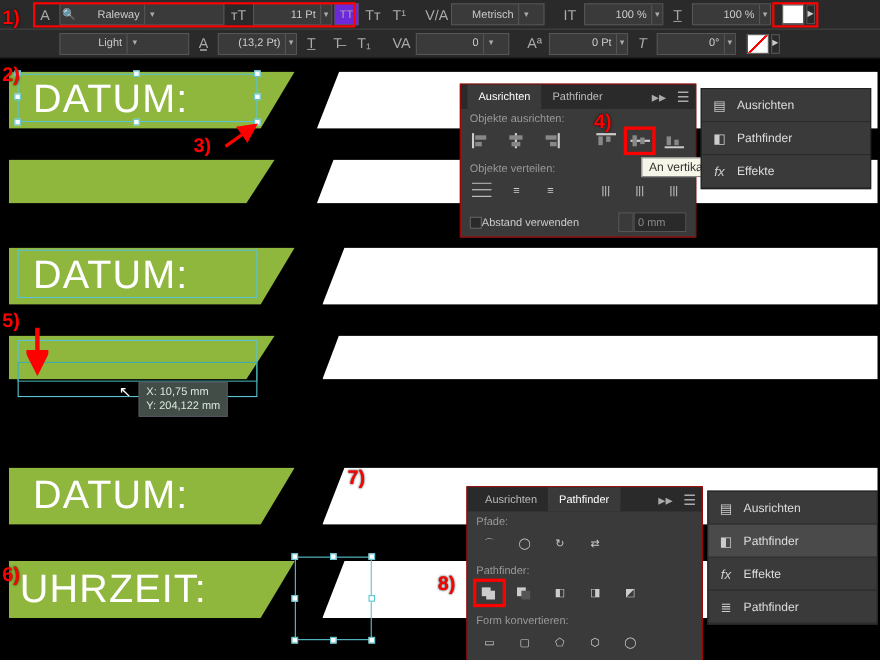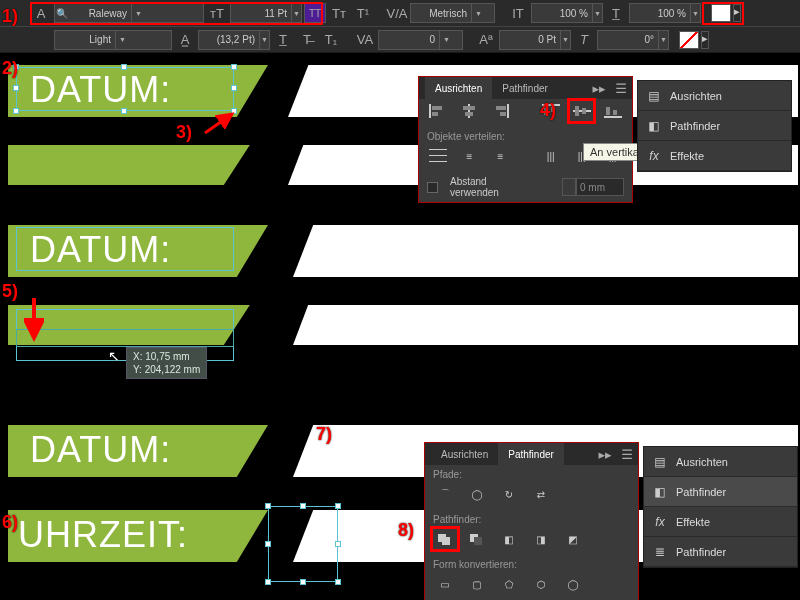--- a/index.html
+++ b/index.html
@@ -42,21 +42,21 @@
 
   .side-panel { position:absolute; background:#3a3a3a; border:1px solid #222; width:155px; }
   .side-item { display:flex; align-items:center; height:30px; padding:0 8px; gap:8px; border-bottom:1px solid #2a2a2a; color:#ddd; font-size:11px; }
   .side-item.active { background:#4a4a4a; }
   .side-icon { width:16px; height:16px; display:flex; align-items:center; justify-content:center; color:#ccc; font-size:12px; }
 
   .tooltip { position:absolute; background:#f5f5e8; color:#333; font-size:11px; padding:2px 6px; border:1px solid #888; white-space:nowrap; }
 
   .coords { position:absolute; background:#414d46; color:#d8e8dd; font-size:10px; padding:2px 6px; line-height:1.3; border:1px solid #556; }
   .cursor { position:absolute; font-size:14px; color:#fff; text-shadow:0 0 2px #000; }
-  .abstand-row { display:flex; align-items:center; gap:12px; padding:4px 8px; }
+  .abstand-row { display:flex; align-items:center; gap:0; padding:4px 8px; }
   .chk { width:11px; height:11px; background:#2a2a2a; border:1px solid #666; }
   .num-field { display:flex; align-items:center; }
   .num-field .stepper { width:14px; height:18px; background:#3a3a3a; border:1px solid #555; display:flex; flex-direction:column; }
   .num-field input { width:48px; height:18px; background:#2a2a2a; border:1px solid #555; color:#888; font-size:10px; padding:0 3px; }
 </style>
 </head>
 <body>
 
 <div class="toolbar">
   <div class="toolbar-row">
@@ -64,21 +64,21 @@
     <div class="combo" style="width:150px">
       <span class="tbicon" style="width:16px;font-size:10px">🔍</span>
       <input value="Raleway" style="">
       <span class="dd">▼</span>
     </div>
     <div class="tbicon">тT</div>
     <div class="combo" style="width:72px">
       <input value="11 Pt" style="">
       <span class="dd">▼</span>
     </div>
-    <div class="tbicon" style="background:#4c1d95;border:1px solid #555;font-size:10px">TT</div>
+    <div class="tbicon" style="background:#6d28d9;border:1px solid #555;font-size:10px">TT</div>
     <div class="tbicon">Tᴛ</div>
     <div class="tbicon">T¹</div>
     <div style="width:8px"></div>
     <div class="tbicon">V/A</div>
     <div class="combo" style="width:85px">
       <input value="Metrisch" style="">
       <span class="dd">▼</span>
     </div>
     <div style="width:8px"></div>
     <div class="tbicon">IT</div>
@@ -216,20 +216,21 @@
 
 <div class="panel" style="top:76px;left:418px;width:215px;border:1px solid #a00">
   <div class="panel-tabs">
     <div style="width:6px"></div>
     <div class="ptab active">Ausrichten</div>
     <div class="ptab">Pathfinder</div>
     <div style="flex:1"></div>
     <div class="tbicon">▸▸</div>
     <div class="tbicon">☰</div>
   </div>
+  <div class="panel-section-label">Objekte ausrichten:</div>
   <div class="icon-row">
     <div class="pi">
         <svg viewBox="0 0 18 14">
           <rect x="0" y="0" width="2" height="14" fill="#ccc"></rect>
           <rect x="3" y="2" width="10" height="4" fill="#888"></rect>
           <rect x="3" y="8" width="6" height="4" fill="#888"></rect>
         </svg>
       </div>
     <div class="pi">
         <svg viewBox="0 0 18 14">

